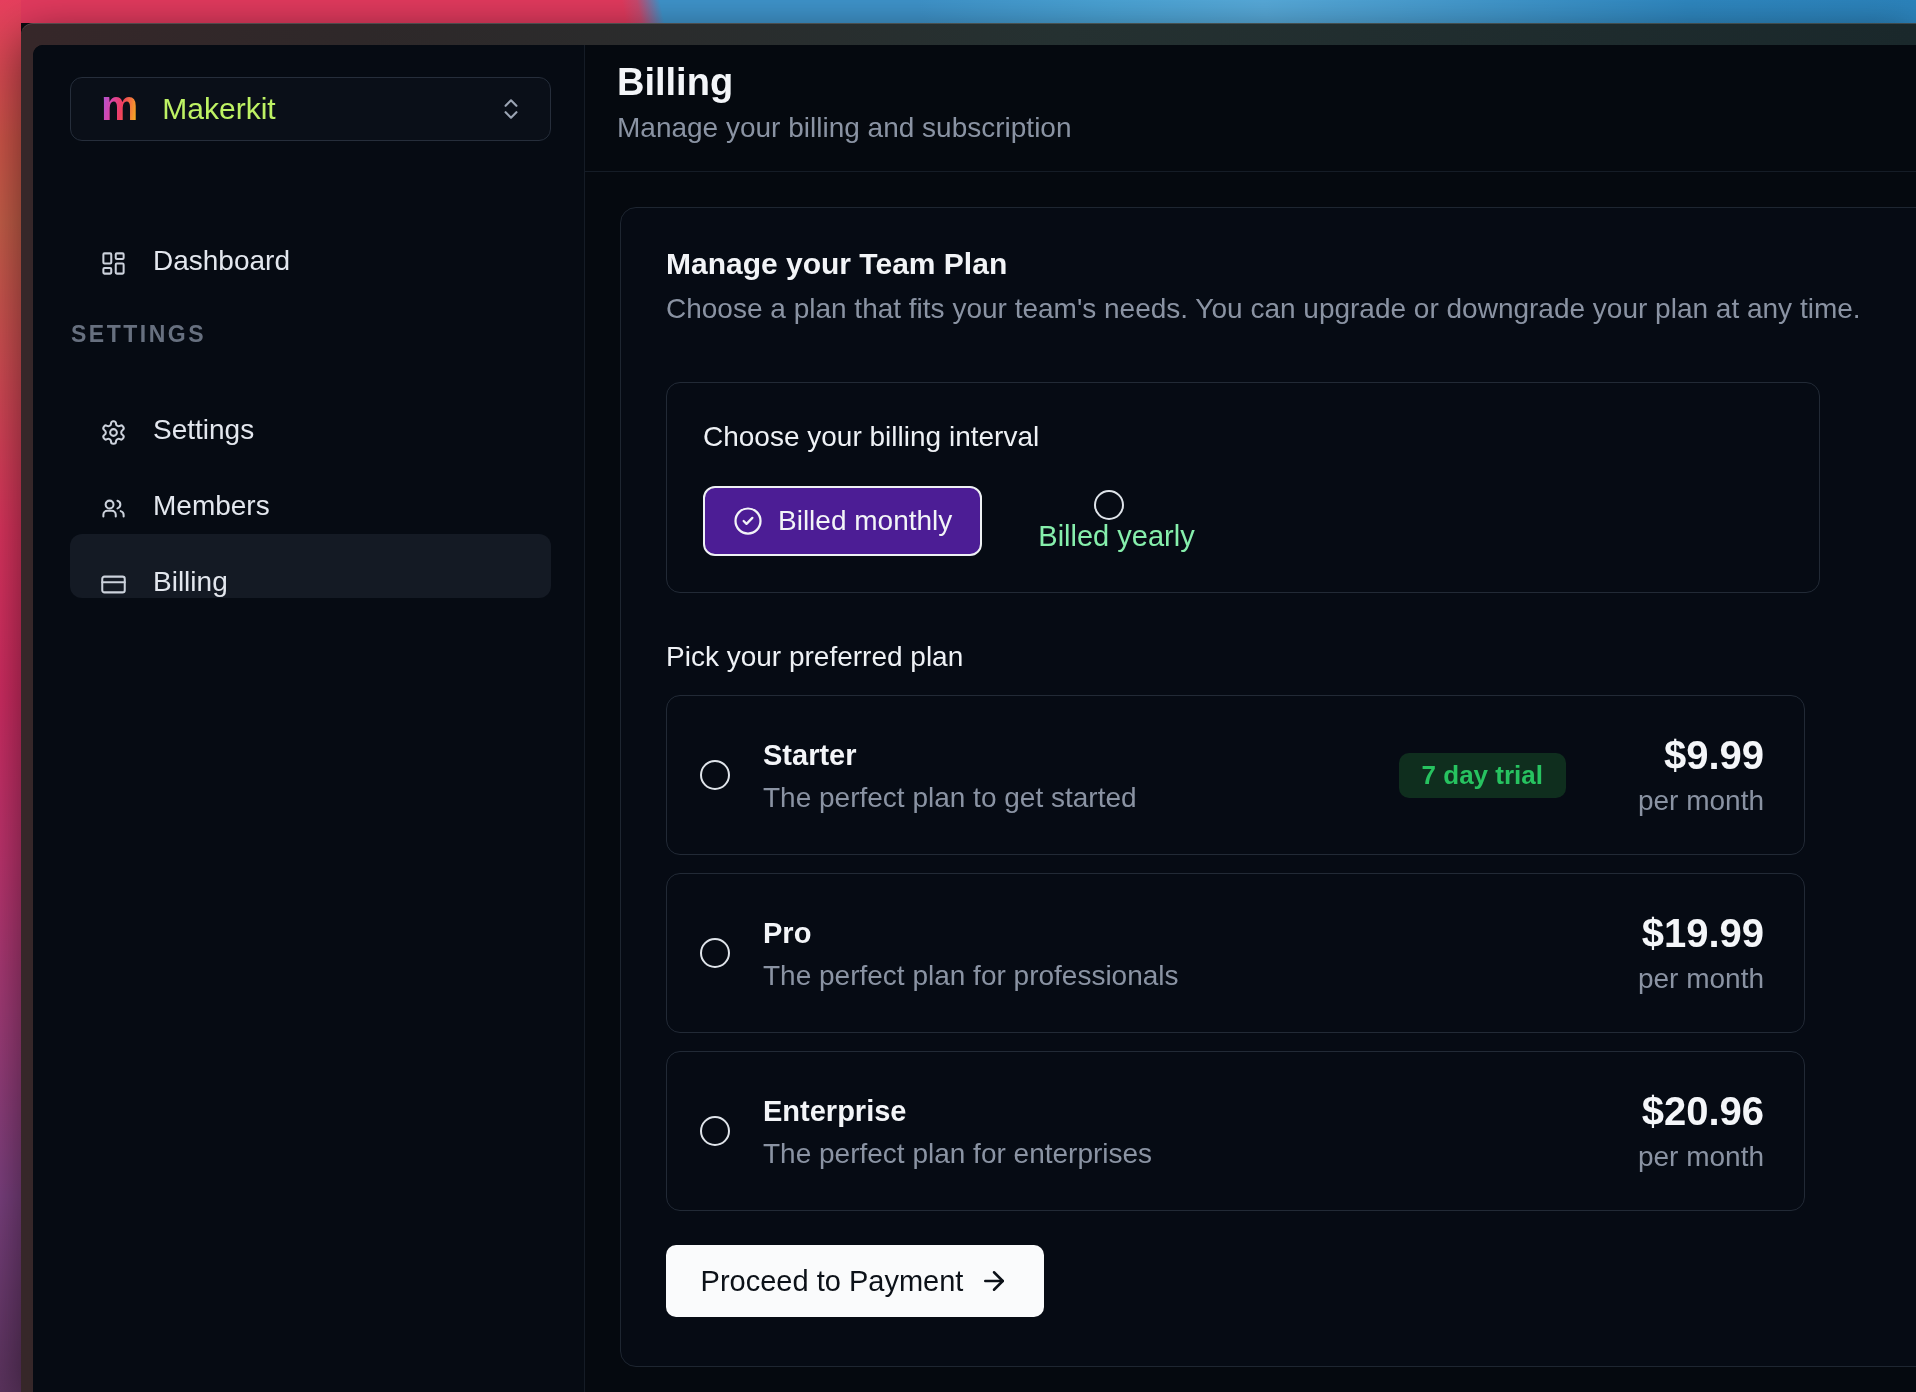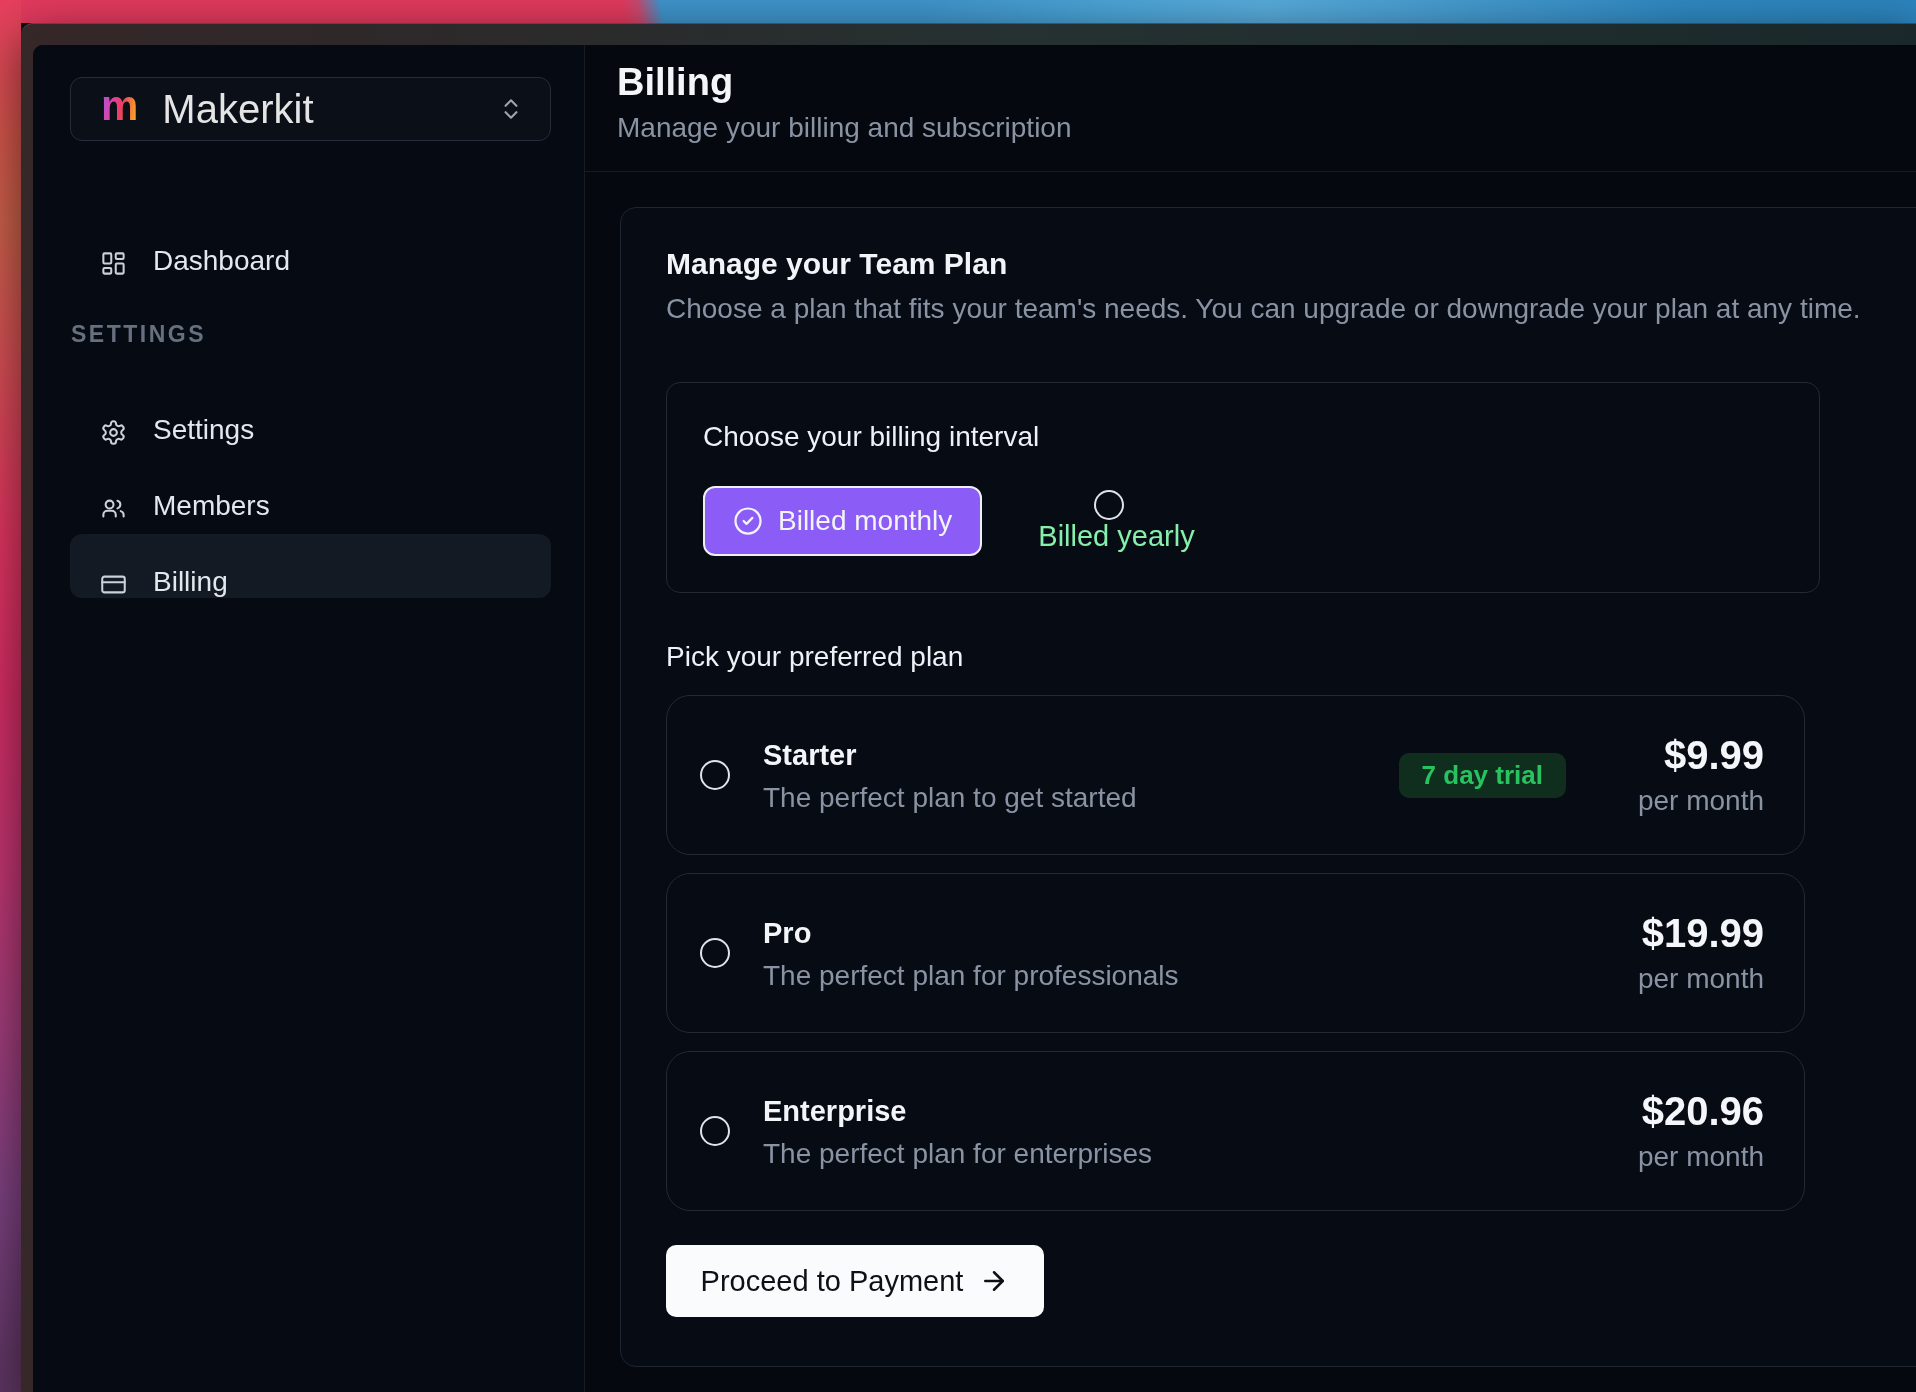--- a/index.html
+++ b/index.html
@@ -27,21 +27,21 @@
   
   .sidebar { width:552px; flex:0 0 552px; background:#060b13;
     border-right:1px solid #151c26; padding:32px 33px 0 37px; }
   .workspace { width:481px; height:64px; border:1px solid #262e3b; border-radius:12px;
     background:#0a0f18; display:flex; align-items:center; padding:0 26px 0 30px;
     cursor:pointer; }
   .logo-m { font-size:42px; font-weight:700; line-height:1;
     background:linear-gradient(100deg,#9b5de5 0%,#d944a8 30%,#ef3e5e 55%,#f5a623 90%);
     -webkit-background-clip:text; background-clip:text; color:transparent;
     margin-right:24px; transform:translateY(-3px); }
-  .workspace-name { font-size:40px; color:#e5e5e5; font-weight:400; flex:1; }
+  .workspace-name { font-size:30px; color:#bef264; font-weight:400; flex:1; }
   .nav { margin-top:72px; display:flex; flex-direction:column; }
   .nav-item { width:481px; height:64px; border-radius:12px; display:flex;
     align-items:flex-end; padding:0 30px; color:#e3e7ee; font-size:28px; cursor:pointer; }
   .nav-item + .nav-item { margin-top:12px; }
   .nav-item.active { background:#141a24; }
   .nav-item .ic { width:27px; height:27px; margin-right:26px; color:#ccd2dc; flex:0 0 27px; }
   .nav-heading { margin:44px 0 34px 1px; font-size:23px; font-weight:700;
     letter-spacing:2.5px; color:#67707f; }
 
   
@@ -55,32 +55,32 @@
     background:#060b14; padding:38px 0 0 45px; }
   .card-title { font-size:30px; font-weight:700; color:#f2f4f7; line-height:36px; }
   .card-subtitle { margin-top:10px; font-size:28px; color:#8a93a3; line-height:33px;
     white-space:nowrap; }
 
   .interval-box { width:1154px; margin-top:57px; border:1px solid #222a36;
     border-radius:14px; padding:38px 36px 36px 36px; }
   .interval-label { font-size:28px; font-weight:500; color:#eef1f5; }
   .interval-options { margin-top:33px; display:flex; align-items:center; }
   .toggle-selected { height:70px; border:2px solid #eef1f4; border-radius:12px;
-    background:#8b5cf6; display:flex; align-items:center; padding:0 28px;
+    background:#4c1d95; display:flex; align-items:center; padding:0 28px;
     color:#f2f4f7; font-size:28px; cursor:pointer; }
   .toggle-selected .ic { width:30px; height:30px; margin-right:15px; color:#f2f4f7; }
   .toggle-plain { display:flex; align-items:center; margin-left:56px; font-size:29px;
     color:#86efac; cursor:pointer;flex-direction:column; }
   .radio-circle { width:30px; height:30px; border:2px solid #dfe4ea; border-radius:50%;
     margin-right:15px; flex:0 0 30px; }
 
   .pick-label { margin-top:48px; font-size:28px; font-weight:500; color:#eef1f5; }
 
   .plan-row { width:1139px; height:160px; margin-top:18px; border:1px solid #222a36;
-    border-radius:24px; display:flex; align-items:center; padding:0 40px 0 33px;
+    border-radius:14px; display:flex; align-items:center; padding:0 40px 0 33px;
     cursor:pointer; background:#060b14; }
   .plan-row.first { margin-top:22px; }
   .plan-info { margin-left:33px; display:flex; flex-direction:column; }
   .plan-name { font-size:29px; font-weight:700; color:#f3f5f8; line-height:36px; }
   .plan-desc { margin-top:8px; font-size:28px; color:#8a93a3; line-height:33px; }
   .plan-right { margin-left:auto; display:flex; align-items:center; }
   .trial-badge { background:#0f2e1e; color:#27c360; font-size:26px; font-weight:700;
     padding:7px 23px; border-radius:10px; margin-right:38px; }
   .price-block { display:flex; flex-direction:column; align-items:flex-end; min-width:160px; }
   .price { font-size:40px; font-weight:700; color:#f4f6f9; line-height:44px; }

